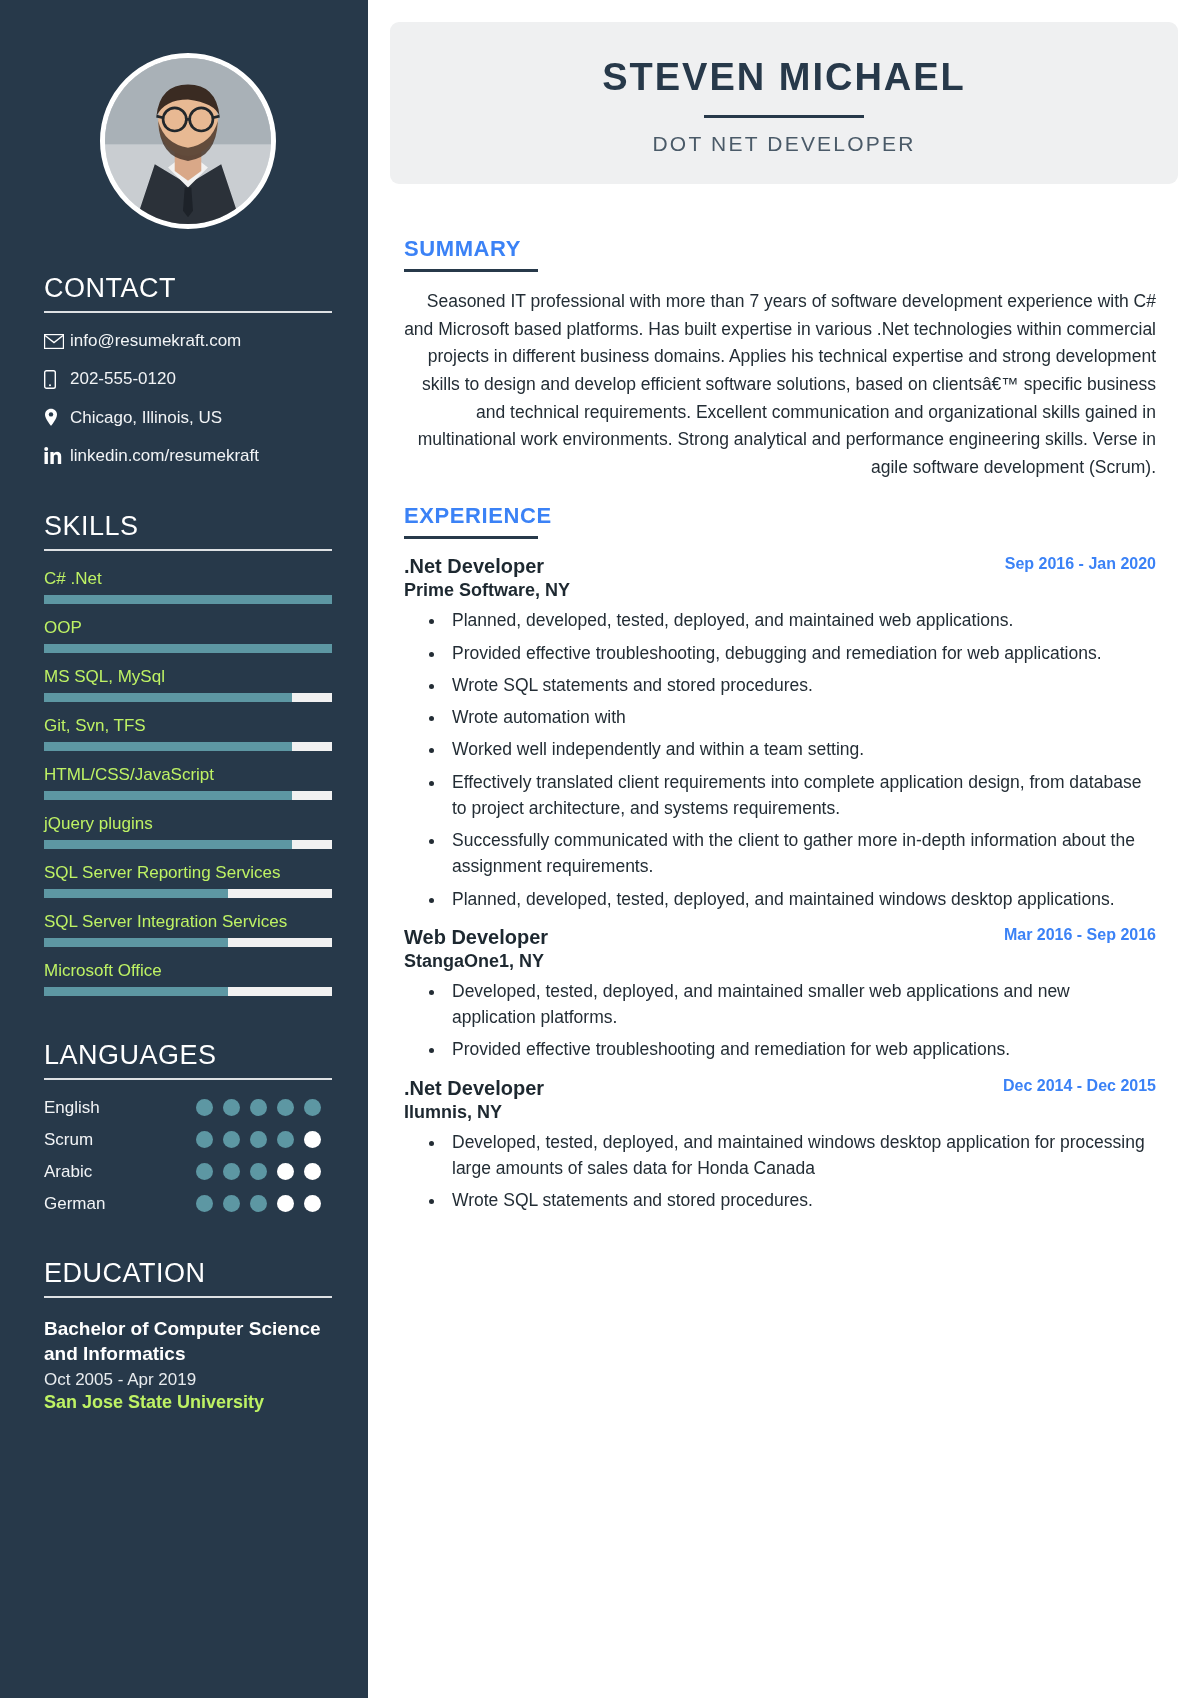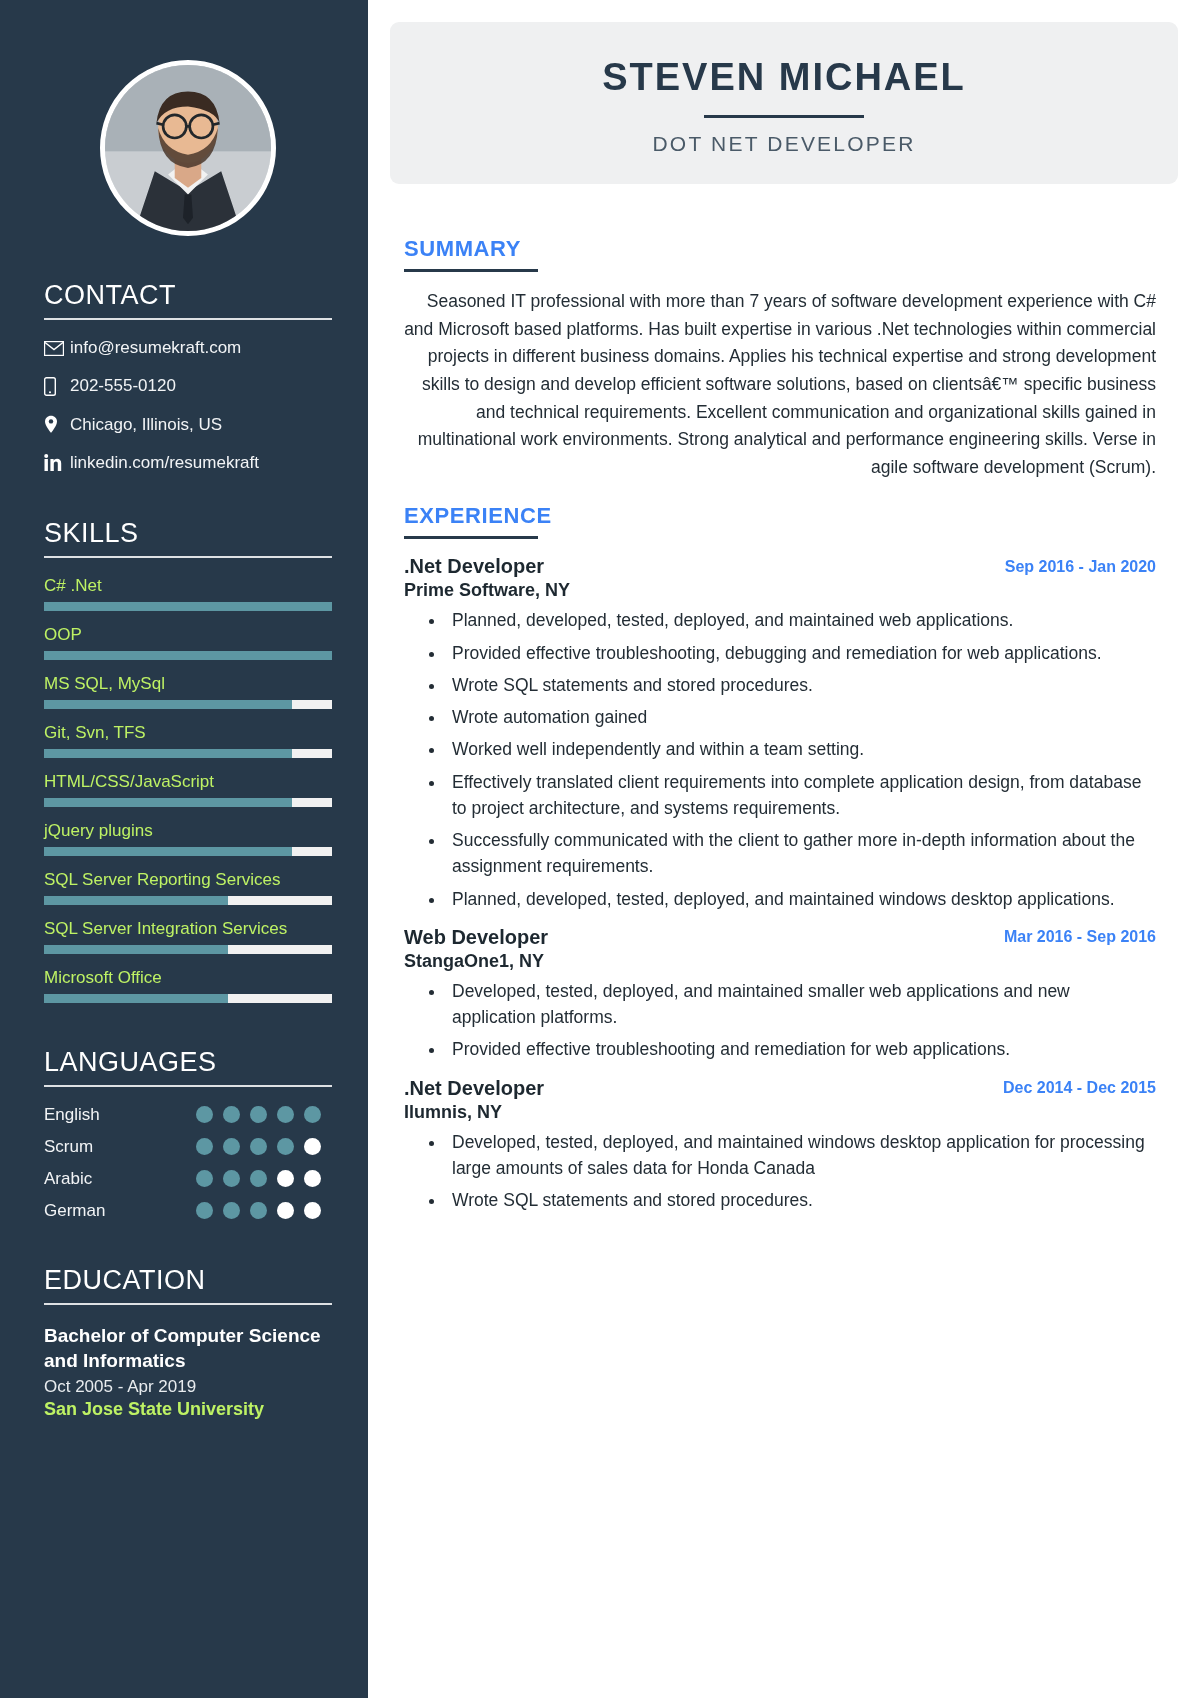--- a/index.html
+++ b/index.html
@@ -16,21 +16,21 @@
     display: flex;
     background: #ffffff;
     overflow: hidden;
   }
 
   
   .sidebar {
     width: 368px;
     background: #27394a;
     color: #ffffff;
-    padding: 16px 0 0 0;
+    padding: 9px 0 0 0;
     position: relative;
     flex: 0 0 368px;
   }
   .sidebar-inner { padding: 40px 36px 0 44px; }
 
   .avatar-wrap {
     width: 176px;
     height: 176px;
     border-radius: 50%;
     border: 5px solid #ffffff;
@@ -178,21 +178,21 @@
   .summary {
     font-size: 17.5px;
     line-height: 1.58;
     color: #232d35;
     text-align: right;
   }
 
   .job-head {
     display: flex;
     justify-content: space-between;
-    align-items: center;
+    align-items: flex-start;
     margin-top: 14px;
   }
   .job-title {
     font-size: 20px;
     font-weight: bold;
     color: #1d2830;
   }
   .job-date {
     font-size: 16px;
     font-weight: bold;
@@ -430,21 +430,21 @@
           <div class="spacer-first">
             <div class="job-head">
               <div class="job-title">.Net Developer</div>
               <div class="job-date">Sep 2016 - Jan 2020</div>
             </div>
             <div class="job-co">Prime Software, NY</div>
             <ul class="bullets">
               <li>Planned, developed, tested, deployed, and maintained web applications.</li>
               <li>Provided effective troubleshooting, debugging and remediation for web applications.</li>
               <li>Wrote SQL statements and stored procedures.</li>
-              <li>Wrote automation gained</li>
+              <li>Wrote automation with</li>
               <li>Worked well independently and within a team setting.</li>
               <li>Effectively translated client requirements into complete application design, from database to project architecture, and systems requirements.</li>
               <li>Successfully communicated with the client to gather more in-depth information about the assignment requirements.</li>
               <li>Planned, developed, tested, deployed, and maintained windows desktop applications.</li>
             </ul>
           </div>
           <div>
             <div class="job-head">
               <div class="job-title">Web Developer</div>
               <div class="job-date">Mar 2016 - Sep 2016</div>

